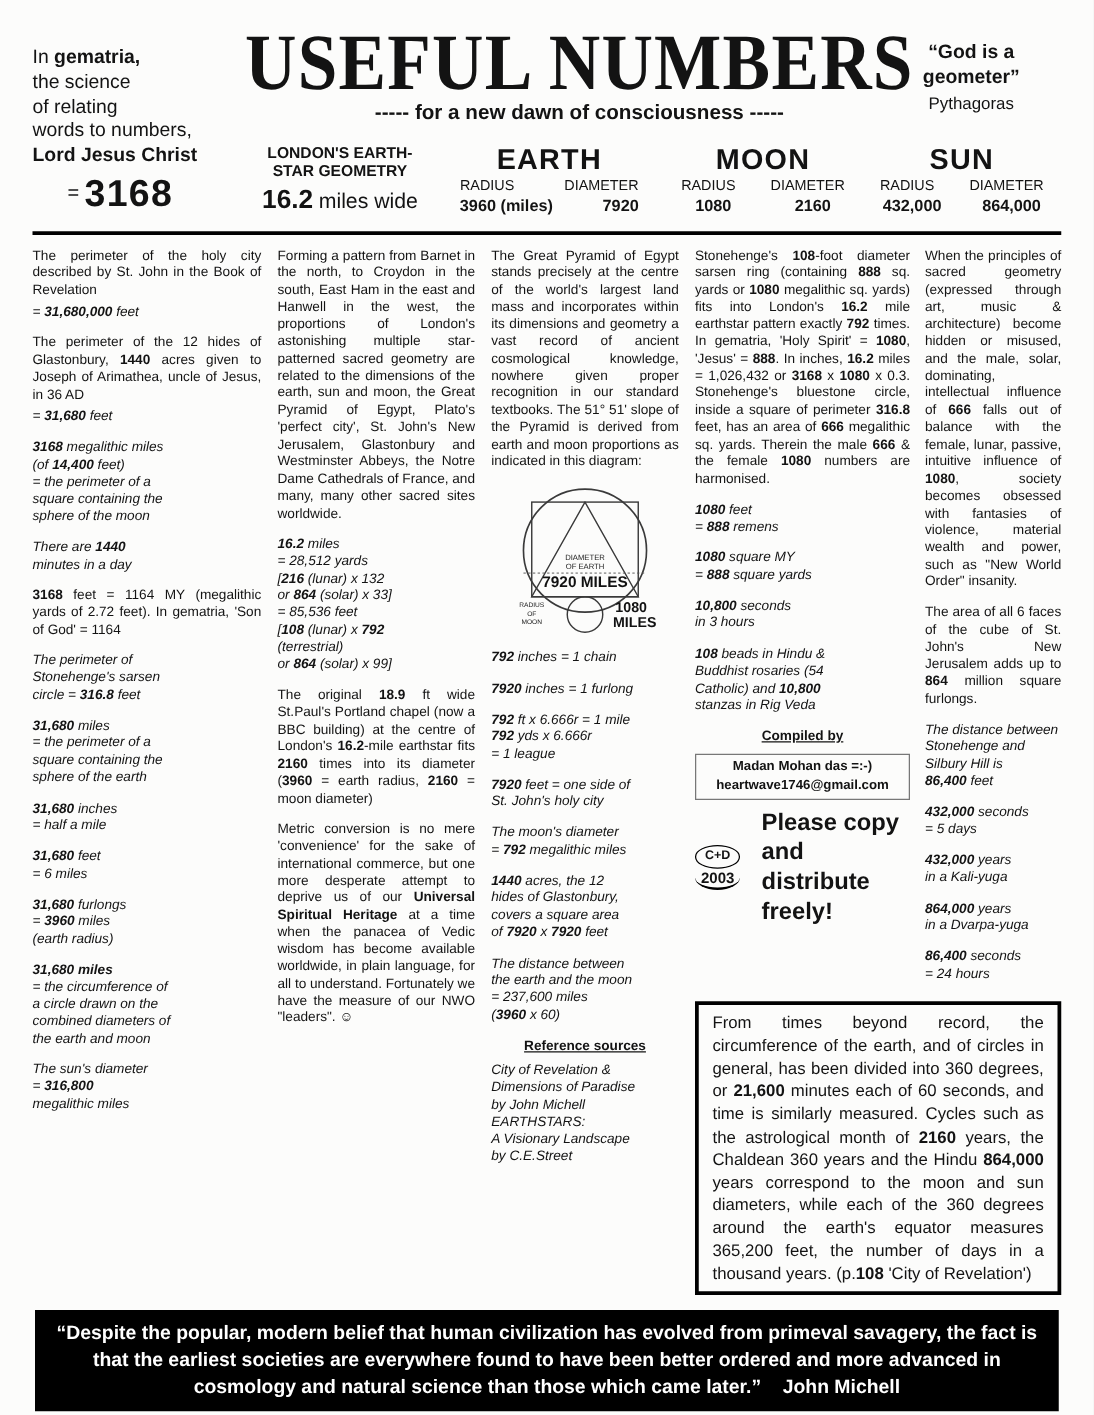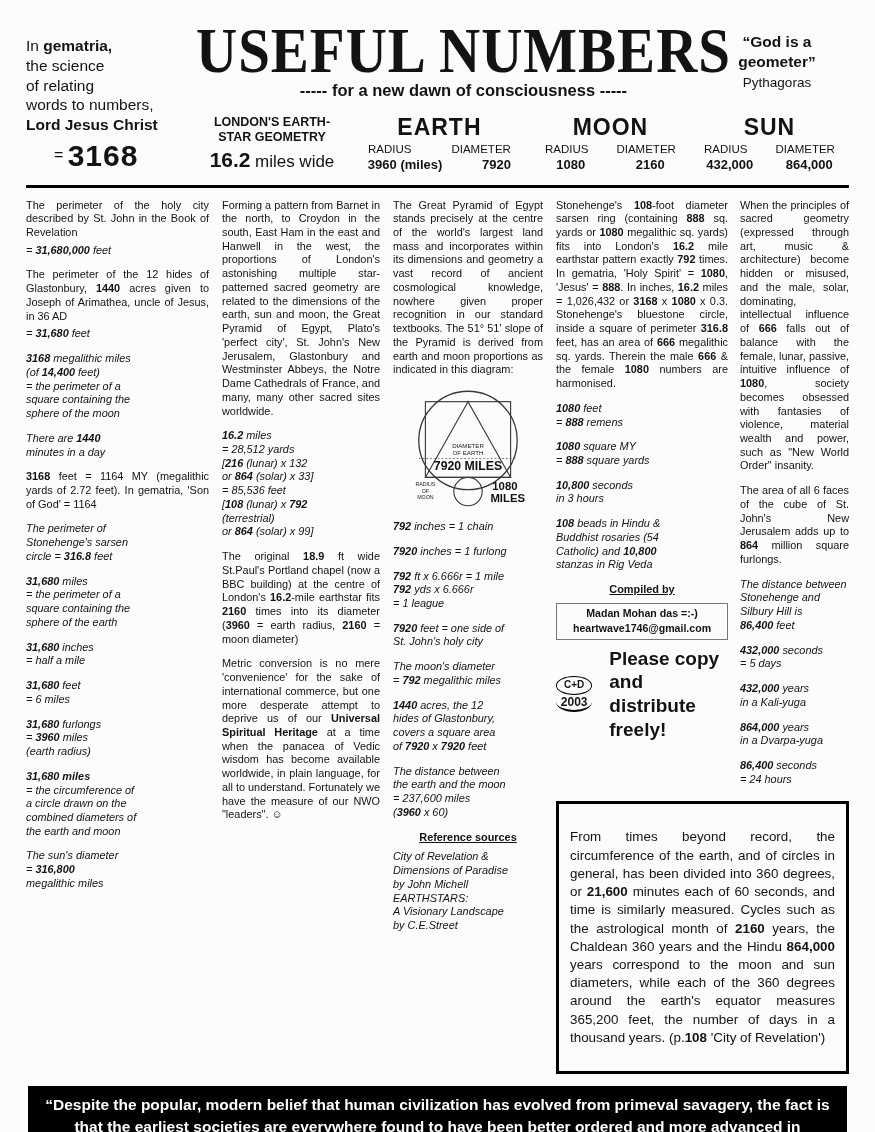--- a/index.html
+++ b/index.html
@@ -50,21 +50,21 @@
   .compiled{margin-top:2px;}
   .contact-box{border:1.5px solid #777;text-align:center;font-weight:bold;
                font-size:10.6px;line-height:1.45;padding:2px 2px;margin:0 0 7px;}
   .stamp{display:flex;align-items:center;gap:17px;margin-bottom:8px;}
   .stamp-left{text-align:center;}
   .stamp-oval{display:inline-block;border:1.6px solid #000;border-radius:50%;
               padding:2px 7px;font-size:10px;font-weight:bold;}
   .stamp-year{font-weight:bold;font-size:12px;border-bottom:2px solid #000;border-radius:0 0 50% 50%/0 0 60% 60%;text-align:center;}
   .stamp-text{font-weight:bold;font-size:19px;line-height:1.25;white-space:pre-line;text-align:left;}
   
-  .boxed-note{border:3px solid #000;padding:24px 11px;font-size:13.4px;line-height:1.36;
+  .boxed-note{border:3px solid #000;padding:5px 11px;font-size:13.4px;line-height:1.36;
               text-align:justify;margin-top:4px;}
   
   .banner{background:#000;color:#fff;font-weight:bold;font-size:15.5px;line-height:1.4;
           text-align:center;padding:8px 14px;margin:12px 2px 8px;}
 </style>
 </head>
 <body>
 
 <div class="page">
 

